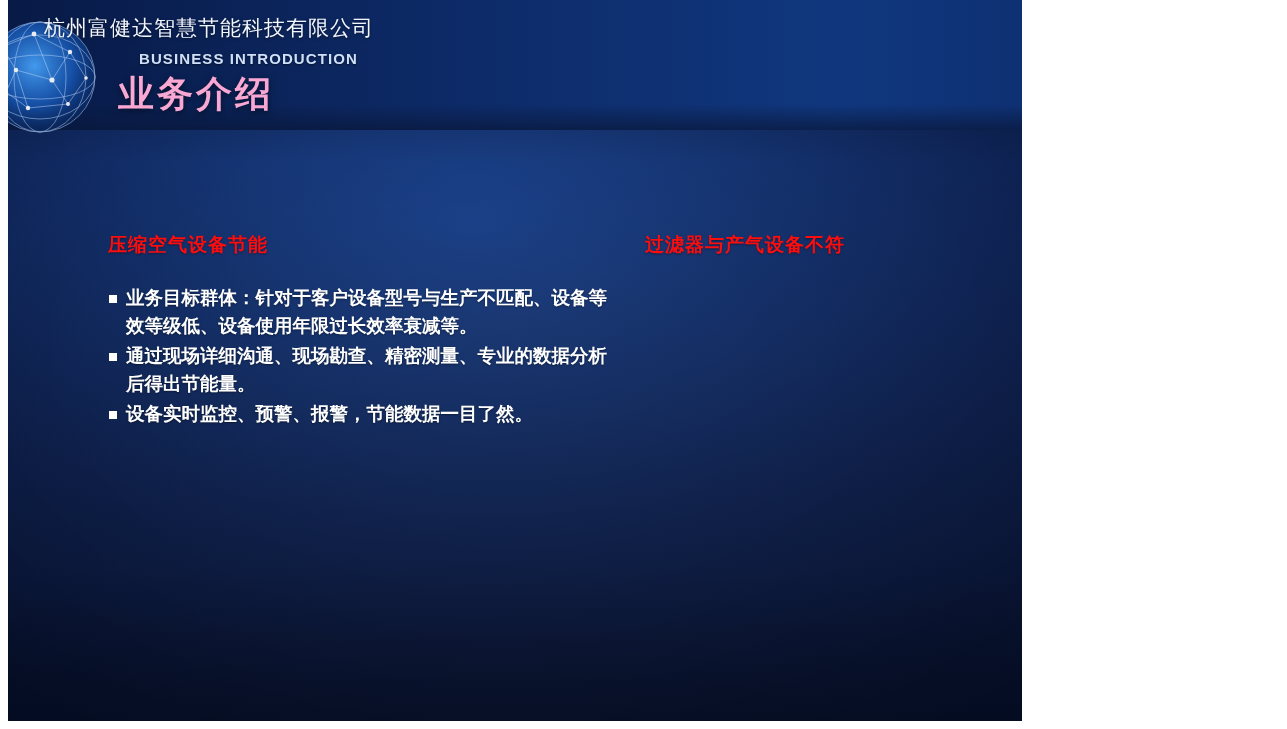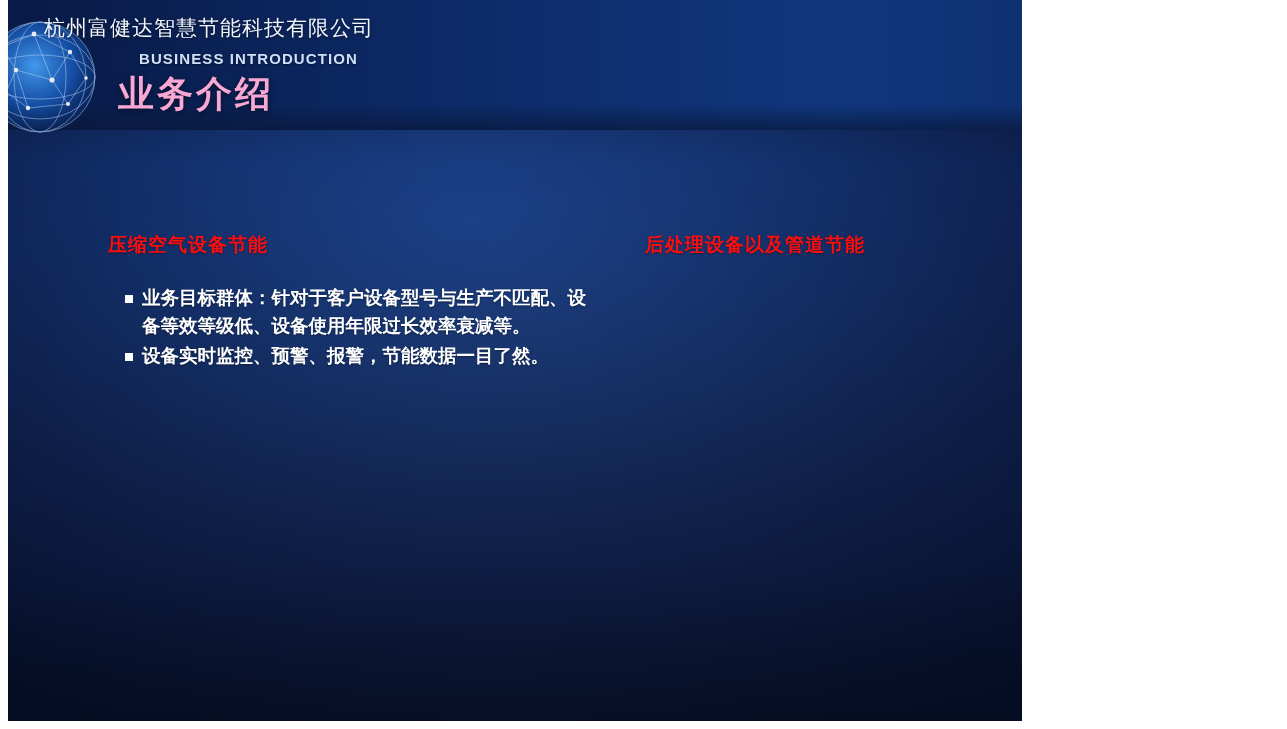--- a/index.html
+++ b/index.html
@@ -132,21 +132,21 @@
     font-size: 19px;
     font-weight: bold;
     letter-spacing: 1px;
     margin: 0 0 26px 0;
     text-shadow: 0 1px 2px rgba(0,0,0,0.35);
     white-space: nowrap;
   }
 
   .bullets {
     list-style: none;
-    margin: 16px;
+    margin: 0;
     padding: 0;
   }
   .bullets li {
     position: relative;
     color: #ffffff;
     font-size: 18.5px;
     font-weight: bold;
     line-height: 28px;
     margin: 0 0 2px 0;
     padding-left: 18px;
@@ -220,25 +220,26 @@
   </div>
 
   <div class="company-name">杭州富健达智慧节能科技有限公司</div>
   <div class="en-sub">BUSINESS INTRODUCTION</div>
   <div class="slide-title">业务介绍</div>
 
   <div class="col col-left">
     <div class="col-heading">压缩空气设备节能</div>
     <ul class="bullets">
       <li><span class="txt">业务目标群体：针对于客户设备型号与生产不匹配、设备等效等级低、设备使用年限过长效率衰减等。</span></li>
+      <li><span class="txt">通过现场详细沟通、现场勘查、精密测量、专业的数据分析后得出节能量。</span></li>
       <li><span class="txt">设备实时监控、预警、报警，节能数据一目了然。</span></li>
     </ul>
   </div>
 
   <div class="col col-right">
-    <div class="col-heading">后处理设备以及管道节能</div>
+    <div class="col-heading">过滤器与产气设备不符</div>
   </div>
 
   <div class="left-edge"></div>
   <div class="right-edge"></div>
   <div class="bottom-edge"></div>
 
 </div>
 
 </body></html>

